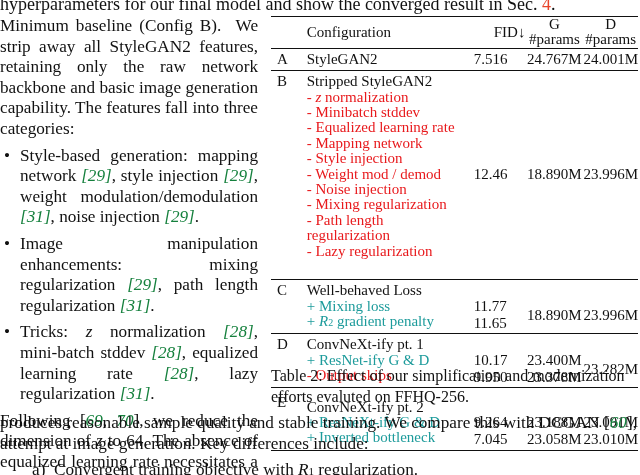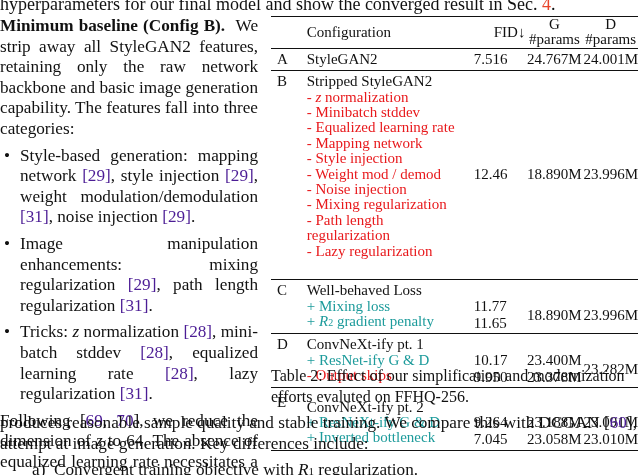--- a/index.html
+++ b/index.html
@@ -1,24 +1,24 @@
 <!DOCTYPE html>
 <html><head>
 <meta charset="utf-8">
 <style>
   html, body { margin:0; padding:0; background:#ffffff; }
   body { width:640px; height:475px; overflow:hidden; position:relative;
          font-family:"Liberation Serif","DejaVu Serif",serif; color:#111; }
   .abs { position:absolute; }
   .topline { left:0; top:-6px; font-size:18px; white-space:nowrap; width:640px; overflow:hidden; }
-  .cite { color:#4c1d95; }
+  .cite { color:#15803d;font-style:italic; }
   .refred { color:#e8442a; }
   .lcol { left:0; top:16px; width:258px; font-size:17.2px; line-height:20.6px; }
   .para { text-align:justify; margin:0; }
-  .para b { font-weight:bold; }
+  .para b { font-weight:normal; }
   .bullets { margin:6px 0 0 0; padding:0; list-style:none; }
   .bullets li { position:relative; padding-left:20px; text-align:justify; margin-bottom:6px; }
   .bullets li::before { content:"•"; position:absolute; left:4px; top:0; }
   .para2 { margin-top:6px; text-align:justify; }
   i.m { font-style:italic; }
   .bottom { left:0; top:413px; width:640px; font-size:17.2px; line-height:20.6px; }
   .bottom .full { white-space:nowrap; }
   .enum { margin-top:6px; padding-left:32px; }
   
   .tbl { left:271px; top:16px; width:367px; font-size:15px; }

